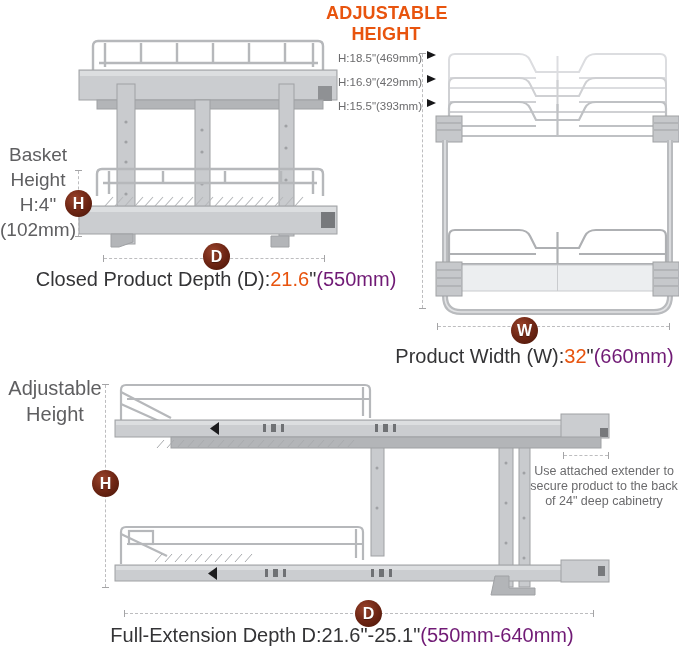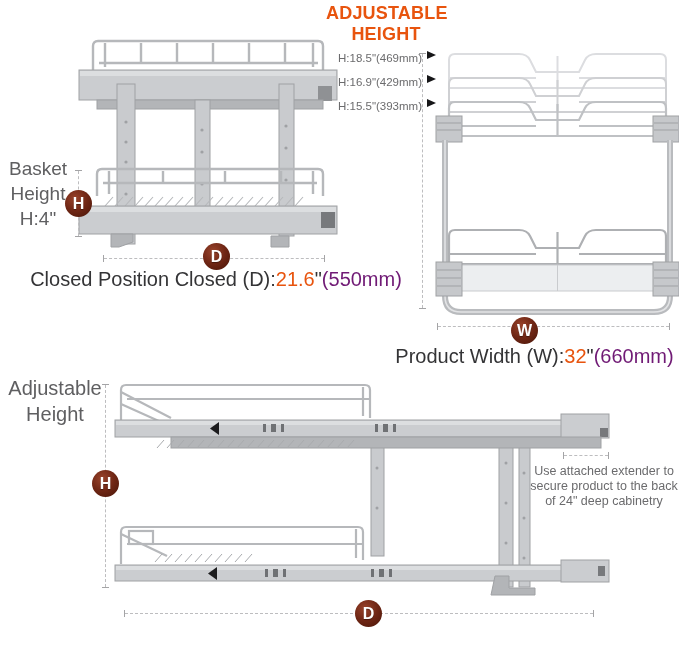--- a/index.html
+++ b/index.html
@@ -88,40 +88,41 @@
       <rect x="5" y="173" width="256" height="5" fill="#dcdee0" stroke="none"></rect>
       <rect x="246" y="178" width="14" height="16" fill="#77797c"></rect>
     </g>
 
     <g fill="#b3b5b8" stroke="#9fa1a4">
       <path d="M36 200 h22 v8 l-14 5 h-8 z"></path>
       <path d="M196 202 h18 v11 h-18 z"></path>
     </g>
   </svg>
 
-  <div class="abs gray-label" style="left:0px;top:156px;width:76px;font-size:19px;line-height:25px;">
+  <div class="abs gray-label" style="left:0px;top:142px;width:76px;font-size:19px;line-height:25px;">
     <div>Basket</div>
     <div>Height</div>
     <div>H:4"</div>
+    <div>(102mm)</div>
   </div>
   <div class="vdim" style="left:75px;top:170px;height:67px;">
       <div class="vl"></div>
     </div>
   <div class="badge" style="left:65px;top:190px;">
     <span>H</span>
   </div>
 
   <div class="hdim" style="left:103px;top:255px;width:222px;">
       <div class="hl"></div>
     </div>
   <div class="badge" style="left:203px;top:243px;">
     <span>D</span>
   </div>
   <div class="abs caption" style="left:21px;top:268px;width:390px;">
-    <span>Closed Position Closed (D):</span><span class="accent">21.6</span><span>"</span><span class="lt">(550mm)</span>
+    <span>Closed Product Depth (D):</span><span class="accent">21.6</span><span>"</span><span class="lt">(550mm)</span>
   </div>
 
   <div class="abs heading" style="left:326px;top:3px;width:120px;">
     <div>ADJUSTABLE</div>
     <div>HEIGHT</div>
   </div>
 
   <div class="abs" style="left:338px;top:46px;width:80px;">
     <div class="hopt">H:18.5"(469mm)</div>
     <div class="hopt">H:16.9"(429mm)</div>
@@ -273,14 +274,17 @@
     <div>secure product to the back</div>
     <div>of 24" deep cabinetry</div>
   </div>
 
   <div class="hdim" style="left:124px;top:610px;width:470px;">
       <div class="hl"></div>
     </div>
   <div class="badge" style="left:355px;top:600px;">
     <span>D</span>
   </div>
+  <div class="abs caption" style="left:32px;top:624px;width:620px;">
+    <span>Full-Extension Depth D:21.6"-25.1"</span><span class="lt">(550mm-640mm)</span>
+  </div>
 
 </div>
 
 </body></html>

